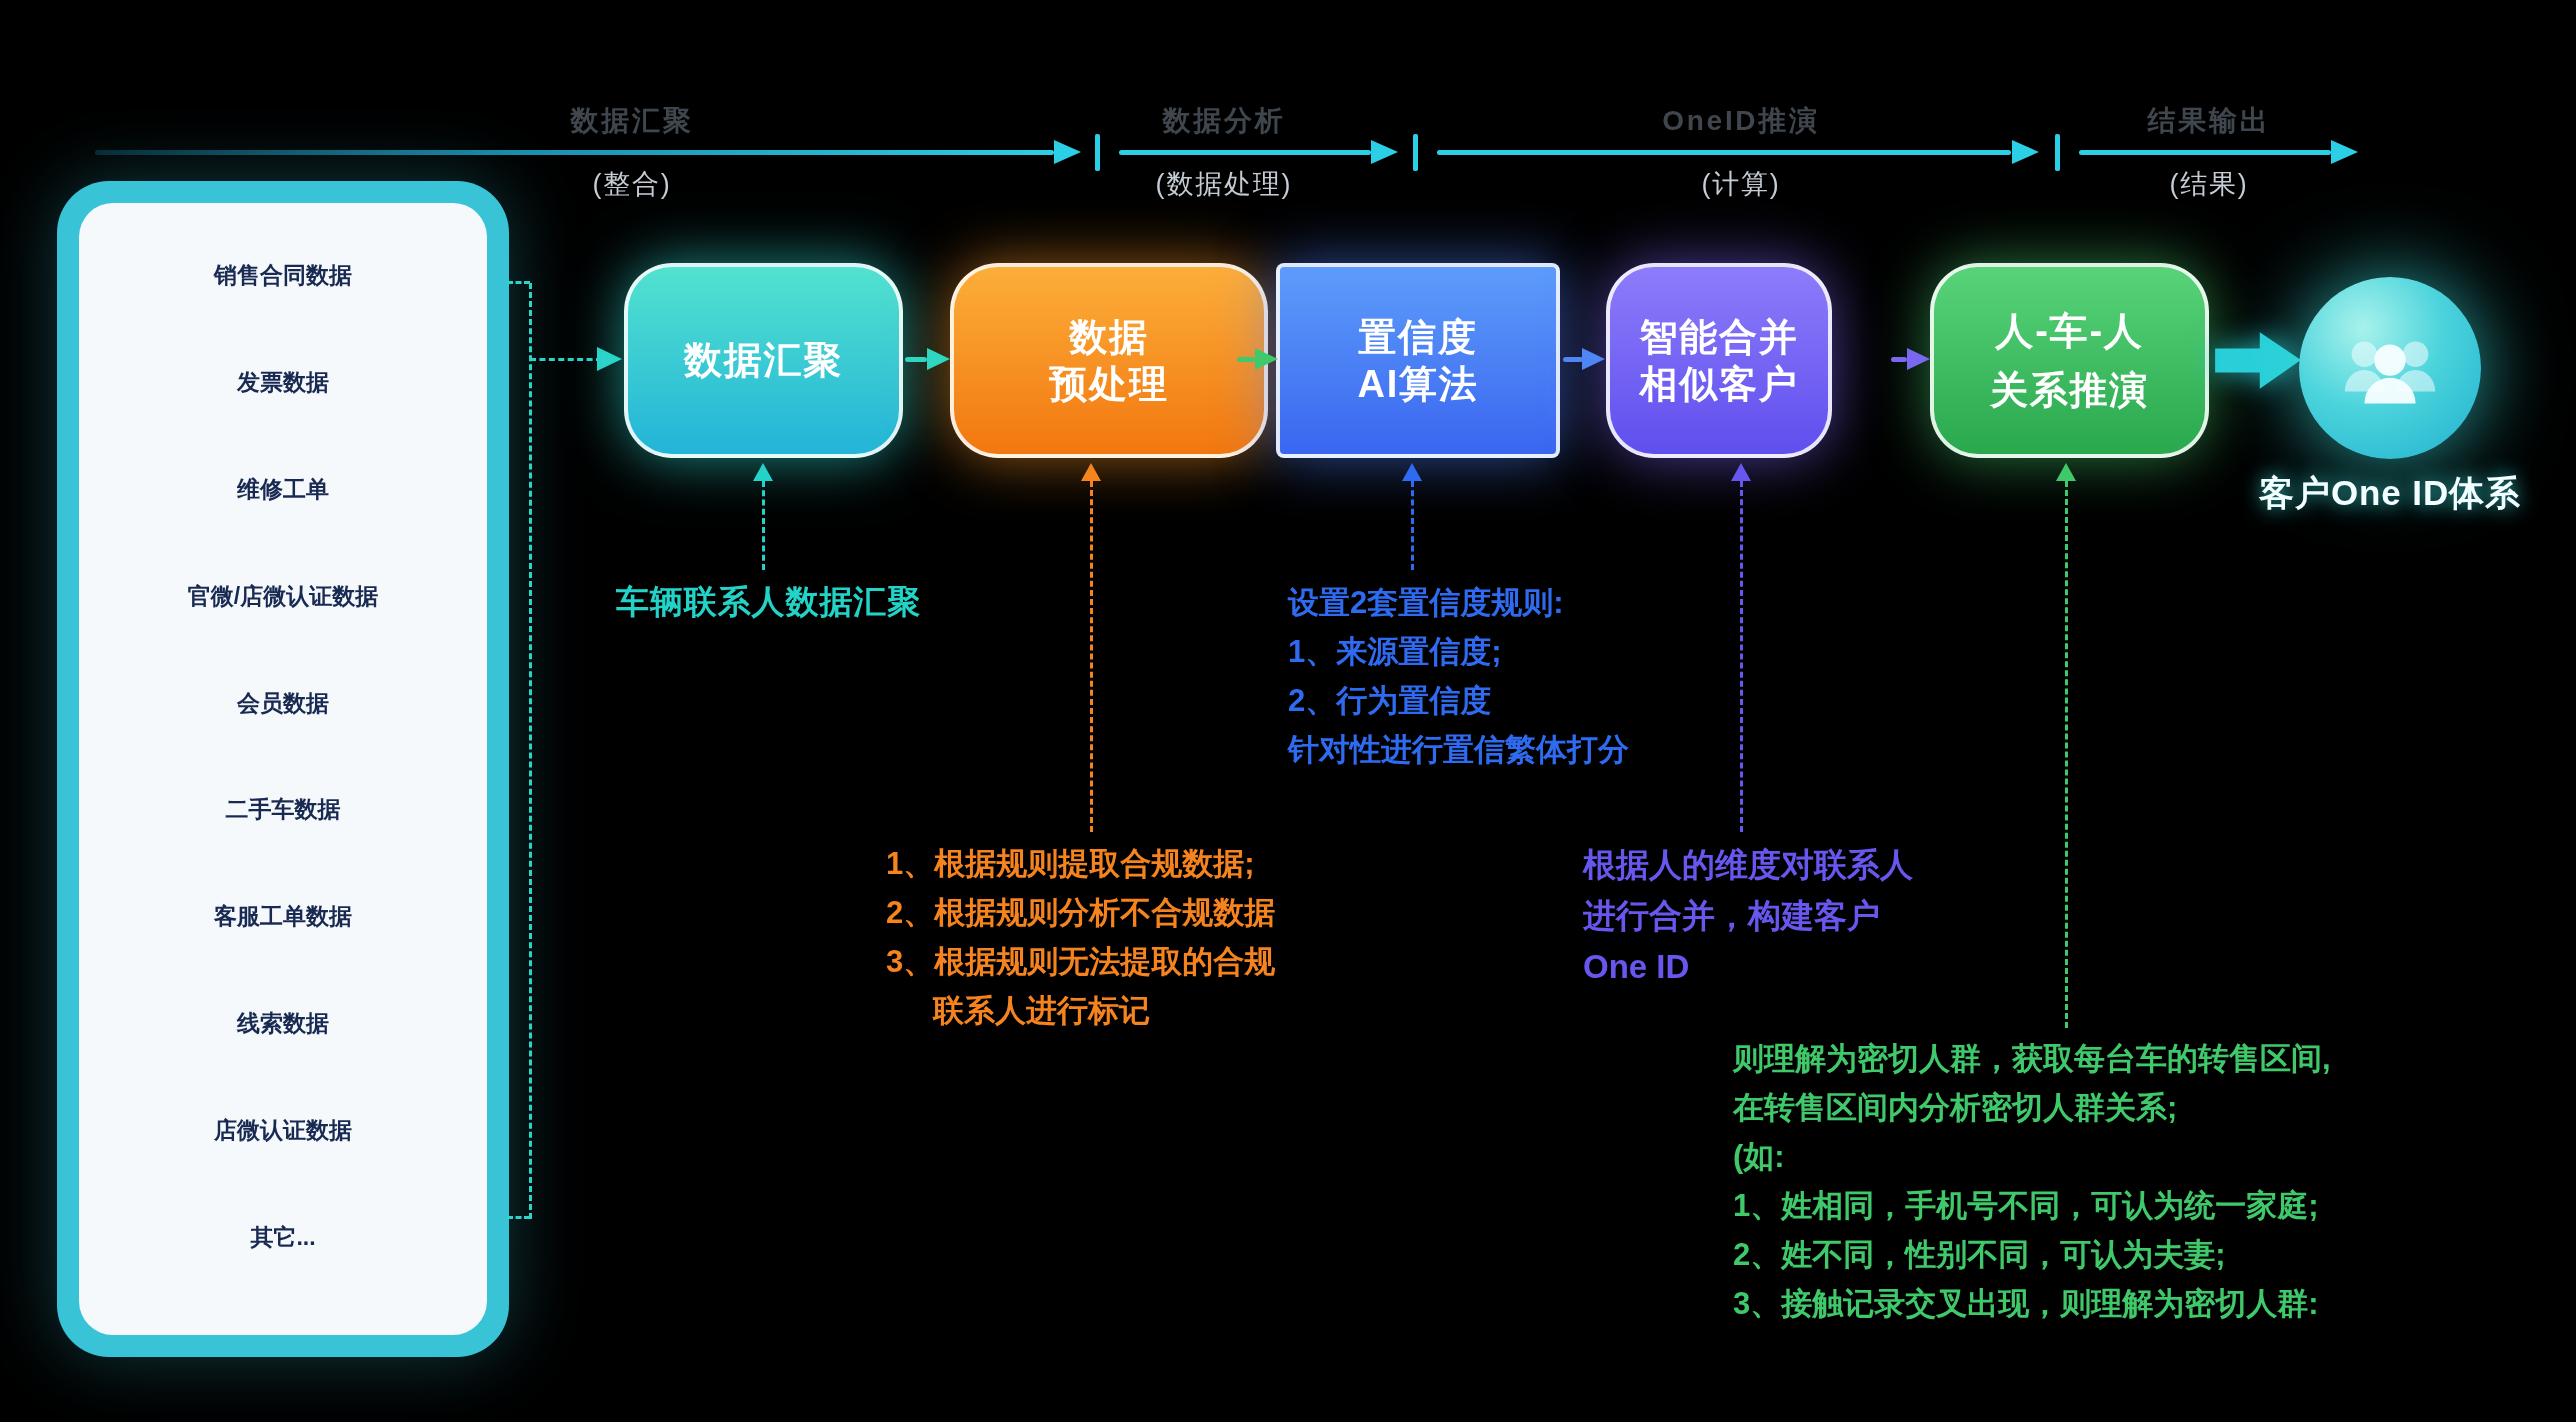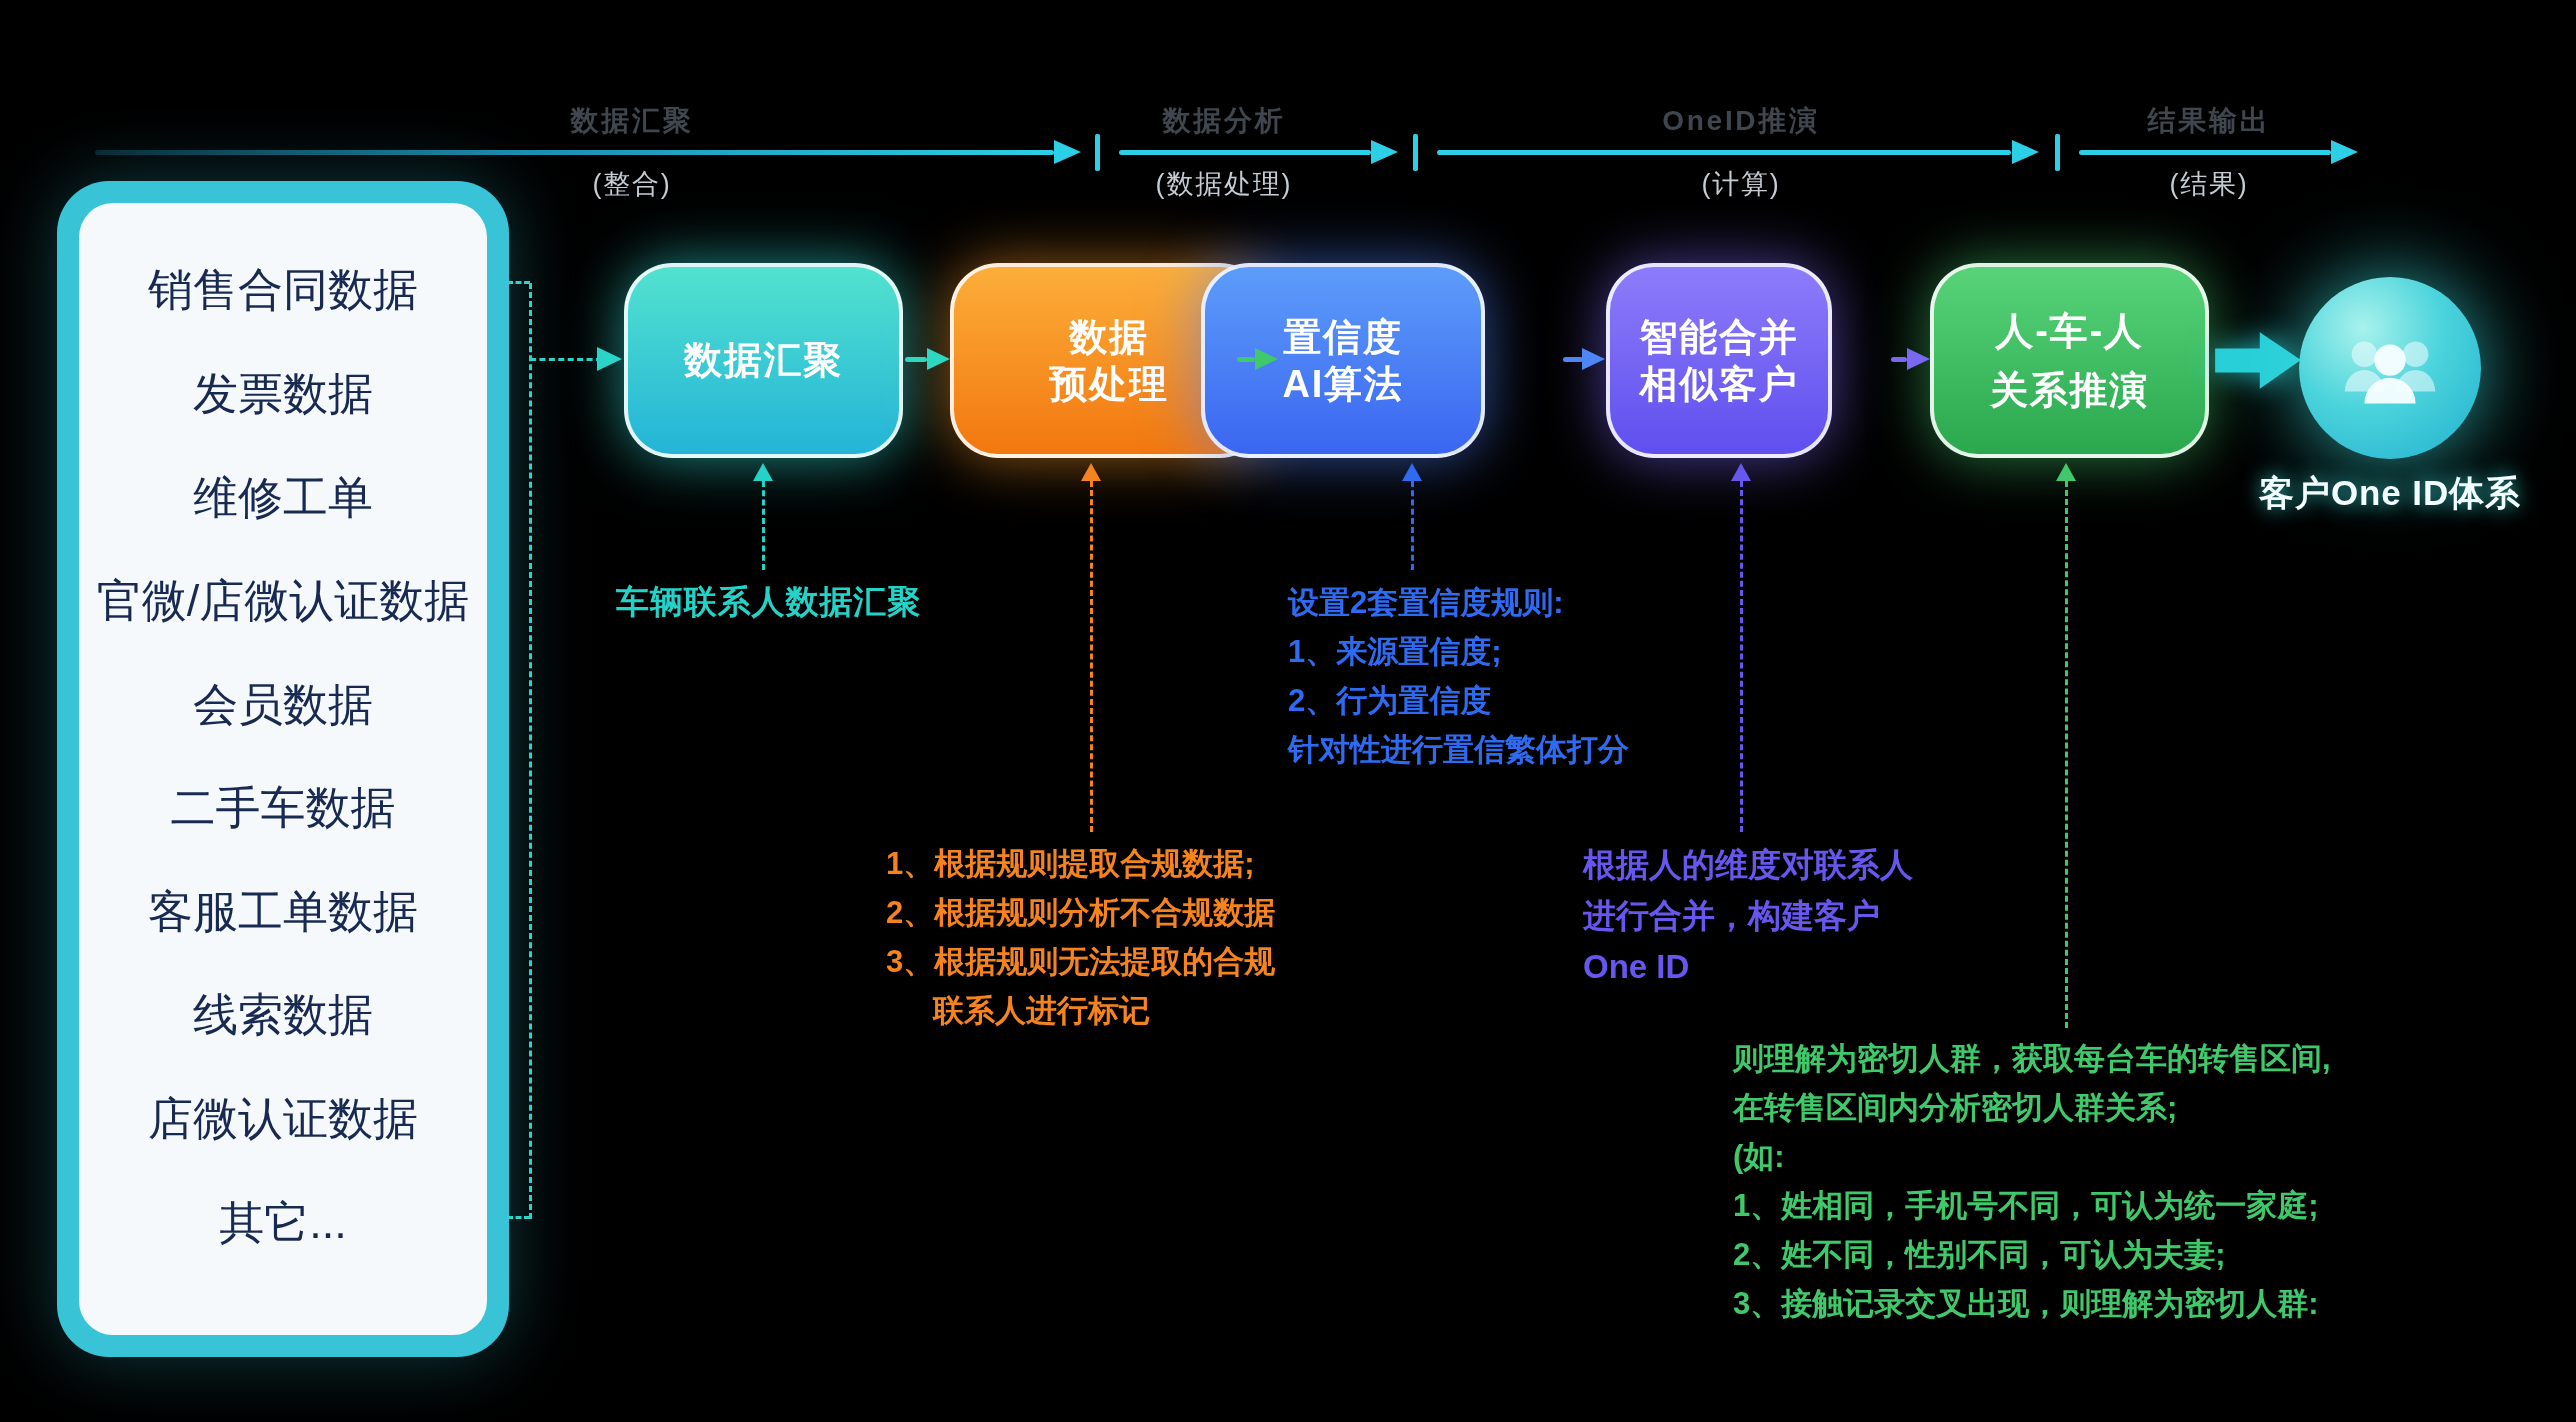--- a/index.html
+++ b/index.html
@@ -16,36 +16,36 @@
   .harrow{position:absolute;top:140px;width:0;height:0;
           border-left:27px solid #2bd0e6;border-top:12.5px solid transparent;border-bottom:12.5px solid transparent;}
   .vtick{position:absolute;top:134px;width:4.5px;height:37px;background:#2bd0e6;border-radius:1.8px;}
 
   
   .src-panel{position:absolute;left:57px;top:181px;width:452px;height:1176px;
              background:#38c4d6;border-radius:52px;box-shadow:0 0 72px rgba(56,196,214,.30);}
   .src-inner{position:absolute;left:22.4px;top:22.4px;right:22.4px;bottom:22.4px;background:#f6f9fc;
              border-radius:34px;display:flex;flex-direction:column;justify-content:space-between;
              padding:57px 12.5px 82px;box-sizing:border-box;}
-  .src-item{font-size:45px;font-weight:400;color:#182a52;text-align:center;white-space:nowrap;}
+  .src-item{font-size:23px;font-weight:700;color:#182a52;text-align:center;white-space:nowrap;}
 
   
   .bracket-v{position:absolute;left:529px;top:283px;height:936px;width:0;border-left:3.6px dashed #2bd3c9;}
   .bracket-h{position:absolute;width:23px;border-top:3.6px dashed #2bd3c9;}
   .bracket-arrow-line{position:absolute;left:530px;top:358px;width:72px;border-top:3.6px dashed #2bd3c9;}
   .bracket-arrow-head{position:absolute;left:597px;top:347px;width:0;height:0;
           border-left:25px solid #2bd3c9;border-top:12.5px solid transparent;border-bottom:12.5px solid transparent;}
 
   
   .node{position:absolute;top:263px;height:195px;border-radius:48px;display:flex;flex-direction:column;
         align-items:center;justify-content:center;color:#fff;font-weight:700;font-size:38px;line-height:1.22;
         border:4.5px solid rgba(255,255,255,.85);box-sizing:border-box;text-align:center;letter-spacing:1.8px;}
   .node1{left:624px;width:279px;background:linear-gradient(180deg,#52e2cf,#23b4d8);box-shadow:0 0 58px rgba(47,214,206,.65);}
   .node2{left:950px;width:318px;background:linear-gradient(180deg,#fcae3a,#f2770f);box-shadow:0 0 58px rgba(248,150,40,.60);}
-  .node3{left:1201px;width:284px;background:linear-gradient(180deg,#5d9cfa,#3a66f0);box-shadow:0 0 58px rgba(80,130,250,.60);}
+  .node3{left:1276px;width:284px;background:linear-gradient(180deg,#5d9cfa,#3a66f0);box-shadow:0 0 58px rgba(80,130,250,.60);border-radius:8px;}
   .node4{left:1606px;width:226px;background:linear-gradient(180deg,#8d7cfa,#5f4fee);box-shadow:0 0 58px rgba(125,105,250,.60);}
   .node5{left:1930px;width:279px;background:linear-gradient(180deg,#58d37a,#2aa84e);box-shadow:0 0 58px rgba(70,200,110,.60);gap:12px;}
 
   
   .link-line{position:absolute;top:357px;height:5.4px;border-radius:2.7px;}
   .link-head{position:absolute;top:348px;width:0;height:0;
              border-top:11.6px solid transparent;border-bottom:11.6px solid transparent;}
 
   
   .vdash{position:absolute;width:0;border-left:3.6px dashed;}

